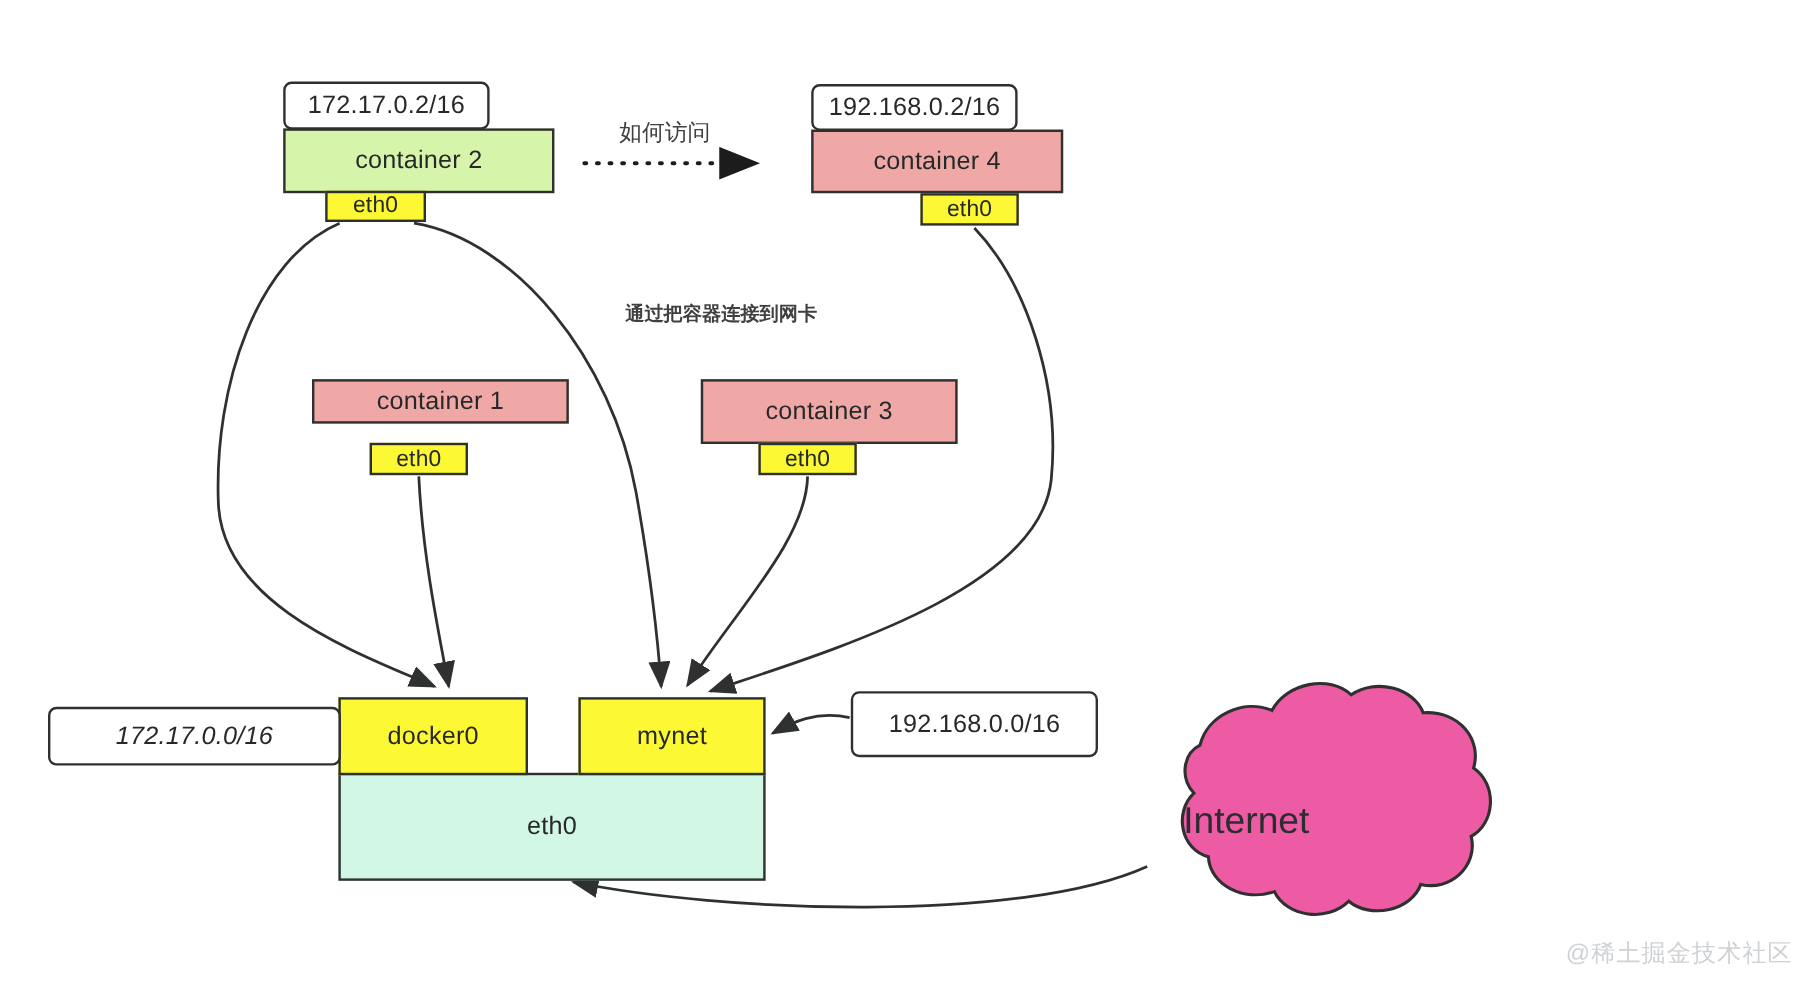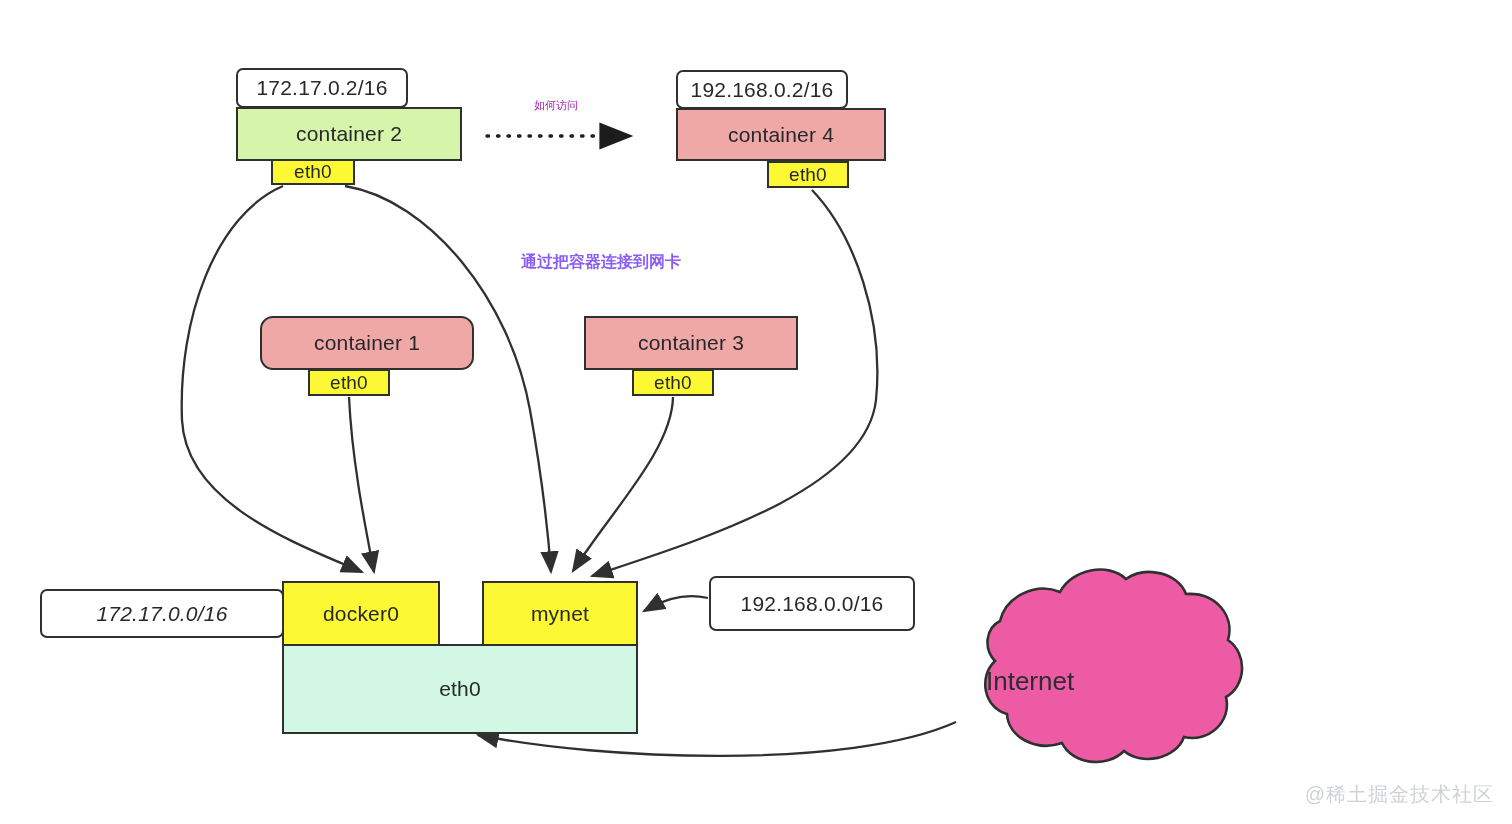--- a/index.html
+++ b/index.html
@@ -57,32 +57,31 @@
   .host-nic {
     background: #d2f7e5;
     font-size: 21px;
     z-index: 3;
   }
   .free-text {
     position: absolute;
     white-space: nowrap;
   }
   .label-cn {
-    font-size: 11px;
-    color: #a21caf;
-    margin-left: 18px;
+    font-size: 19px;
+    color: #404040;
   }
   .label-cn-red {
     font-size: 16px;
-    color: #8b5cf6;
+    color: #404040;
     font-weight: 700;
   }
   .cloud-text {
     position: absolute;
-    font-size: 26px;
+    font-size: 31px;
     color: #2b2d2f;
     z-index: 4;
   }
   .watermark {
     position: absolute;
     right: 18px;
     bottom: 16px;
     font-size: 20px;
     color: #cfd2d4;
     letter-spacing: 1px;
@@ -148,21 +147,21 @@
 <div class="node-box ip-label" style="left:676px; top:70px; width:172px; height:39px;">
   <span>192.168.0.2/16</span>
 </div>
 <div class="node-box container-body c-pink" style="left:676px; top:108px; width:210px; height:53px;">
   <span>container 4</span>
 </div>
 <div class="node-box eth-tab" style="left:767px; top:161px; width:82px; height:27px;">
   <span>eth0</span>
 </div>
 
-<div class="node-box container-body c-pink" style="left:260px; top:316px; width:214px; height:54px;border-radius:13px;">
+<div class="node-box container-body c-pink" style="left:260px; top:316px; width:214px; height:37px;">
   <span>container 1</span>
 </div>
 <div class="node-box eth-tab" style="left:308px; top:369px; width:82px; height:27px;">
   <span>eth0</span>
 </div>
 
 <div class="node-box container-body c-pink" style="left:584px; top:316px; width:214px; height:54px;align-items:center;">
   <span>container 3</span>
 </div>
 <div class="node-box eth-tab" style="left:632px; top:369px; width:82px; height:27px;">

